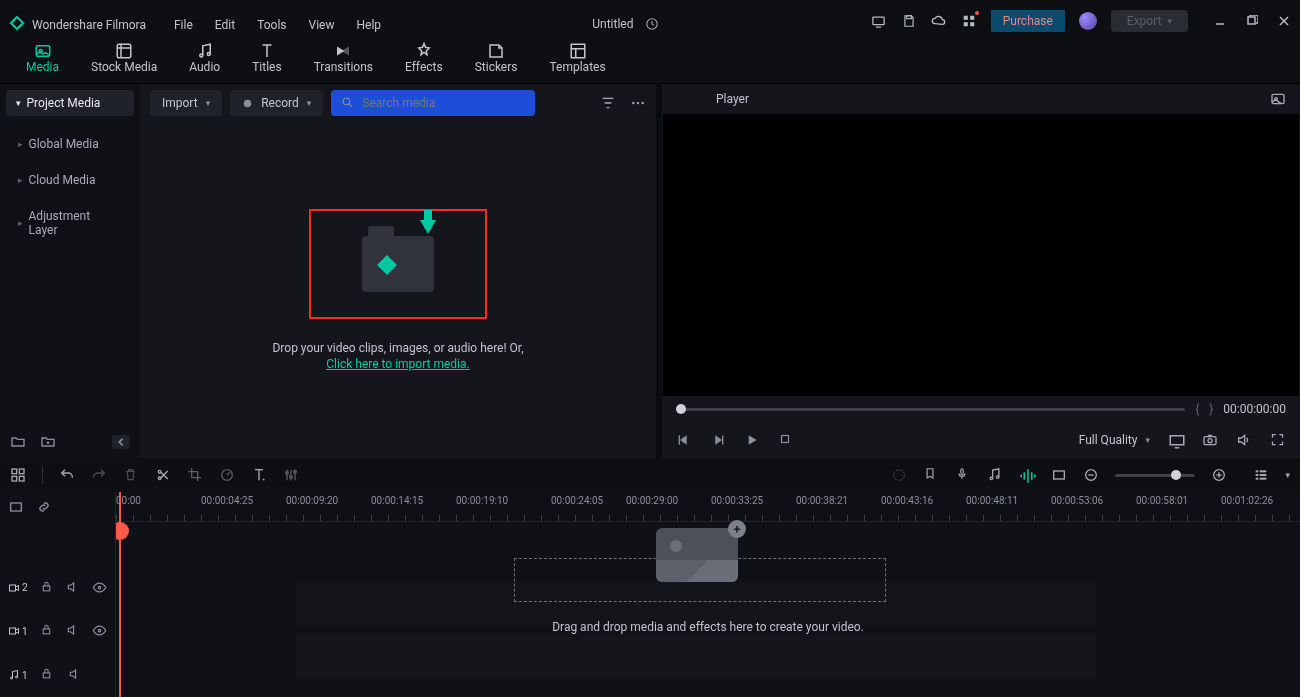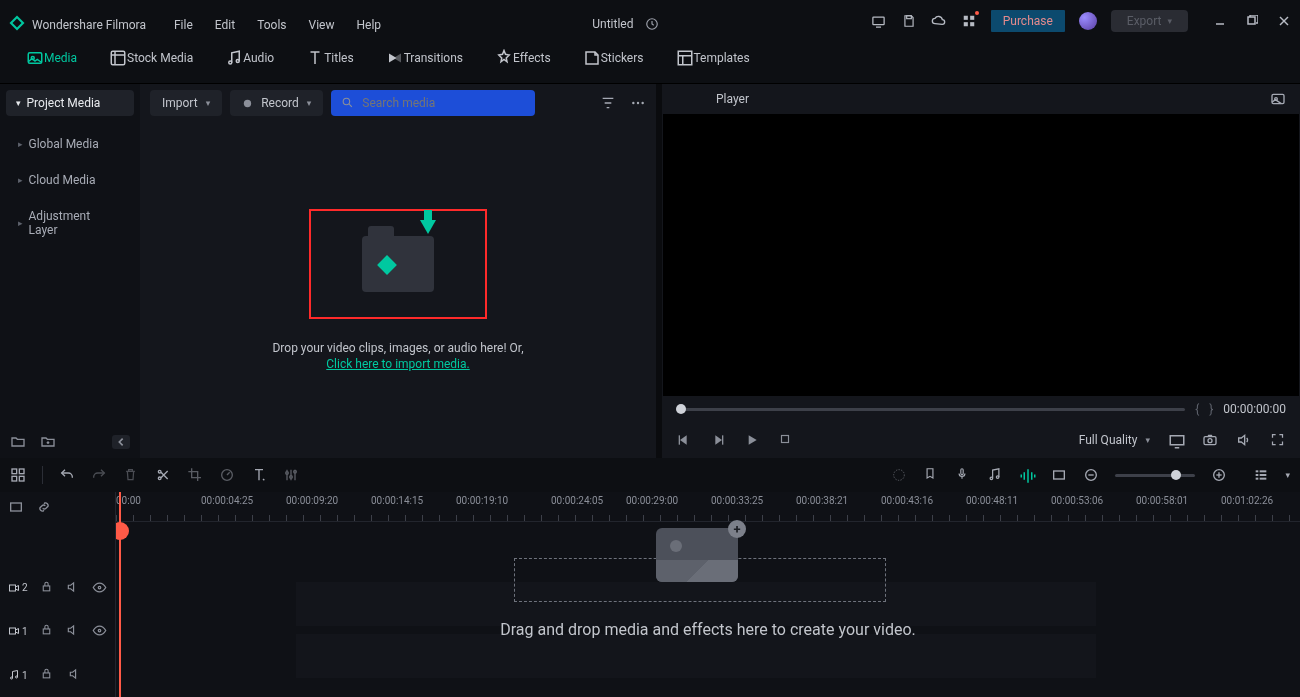--- a/index.html
+++ b/index.html
@@ -14,21 +14,21 @@
 .tcenter{flex:1;display:flex;justify-content:center;align-items:center;gap:10px;}
 .tright{display:flex;align-items:center;gap:14px;}
 .tricon{width:16px;height:16px;display:flex;align-items:center;justify-content:center;color:#b7bbc4;cursor:pointer;}
 .purchase{background:#0c4a6e;color:#e48b8d;padding:4px 12px;border-radius:1px;cursor:pointer;}
 .avatar{width:18px;height:18px;border-radius:50%;background:radial-gradient(circle at 30% 30%,#9b8cff,#5a3fa3);}
 .export-btn{background:#2a2c33;color:#5a5d66;padding:4px 16px;border-radius:4px;display:flex;align-items:center;gap:6px;font-size:12px;}
 .winctl{display:flex;gap:16px;margin-left:10px;}
 
 
 .tabs{height:52px;background:#0d0f13;display:flex;align-items:center;padding:0 26px;gap:32px;border-bottom:1px solid #000;}
-.tab{display:flex;align-items:center;cursor:pointer;color:#c2c5cc;text-align:center;}
+.tab{display:flex;flex-direction:column;align-items:center;cursor:pointer;color:#c2c5cc;text-align:center;}
 .tab.active{color:#00c8a0;}
 .tab .ticon{width:18px;height:18px;}
 
 
 .main{display:flex;height:calc(100% - 32px - 52px - 205px - 34px);}
 .left{width:656px;display:flex;}
 .right{flex:1;margin-left:6px;background:#14161c;border-radius:0 0 0 0;}
 
 
 .sidebar{width:140px;background:#0f1116;display:flex;flex-direction:column;}
@@ -88,21 +88,21 @@
 .ruler{height:30px;position:relative;border-bottom:1px solid #22252d;}
 .rtick{position:absolute;top:3px;font-size:10px;color:#8b8f99;}
 .rtickm{position:absolute;bottom:0;width:1px;height:6px;background:#3d4049;}
 .playhead{position:absolute;left:3px;top:0;width:2px;height:100%;background:#ff5a47;}
 .playhead .handle{position:absolute;top:30px;left:-8px;width:18px;height:18px;border-radius:50%;background:#ff5a47;}
 .dashbox{position:absolute;left:398px;top:66px;width:372px;height:44px;border:1px dashed #6e727c;}
 .thumb{position:absolute;left:540px;top:36px;width:82px;height:54px;background:#4c505a;border-radius:6px;}
 .thumb .plus{position:absolute;right:-8px;top:-8px;width:18px;height:18px;border-radius:50%;background:#7c808a;color:#1b1d23;display:flex;align-items:center;justify-content:center;font-size:13px;font-weight:bold;}
 .thumb .dot{position:absolute;left:14px;top:12px;width:12px;height:12px;border-radius:50%;background:#6a6e78;}
 .thumb .hill{position:absolute;bottom:0;left:0;right:0;height:22px;background:linear-gradient(135deg,#5d616b 0 50%,#6a6e78 50% 100%);border-radius:0 0 6px 6px;}
-.tlmsg{position:absolute;left:0;right:0;top:128px;text-align:center;color:#c2c5cc;font-size:16px;}
+.tlmsg{position:absolute;left:0;right:0;top:128px;text-align:center;color:#c2c5cc;font-size:12px;}
 .tracks .bgbands{position:absolute;inset:30px 0 0 0;}
 .bgb{position:absolute;left:180px;width:800px;height:44px;background:#13151b;}
 
 
 .ic{width:16px;height:16px;display:inline-block;}
 svg{display:block;}
 </style>
 </head>
 <body>
 

